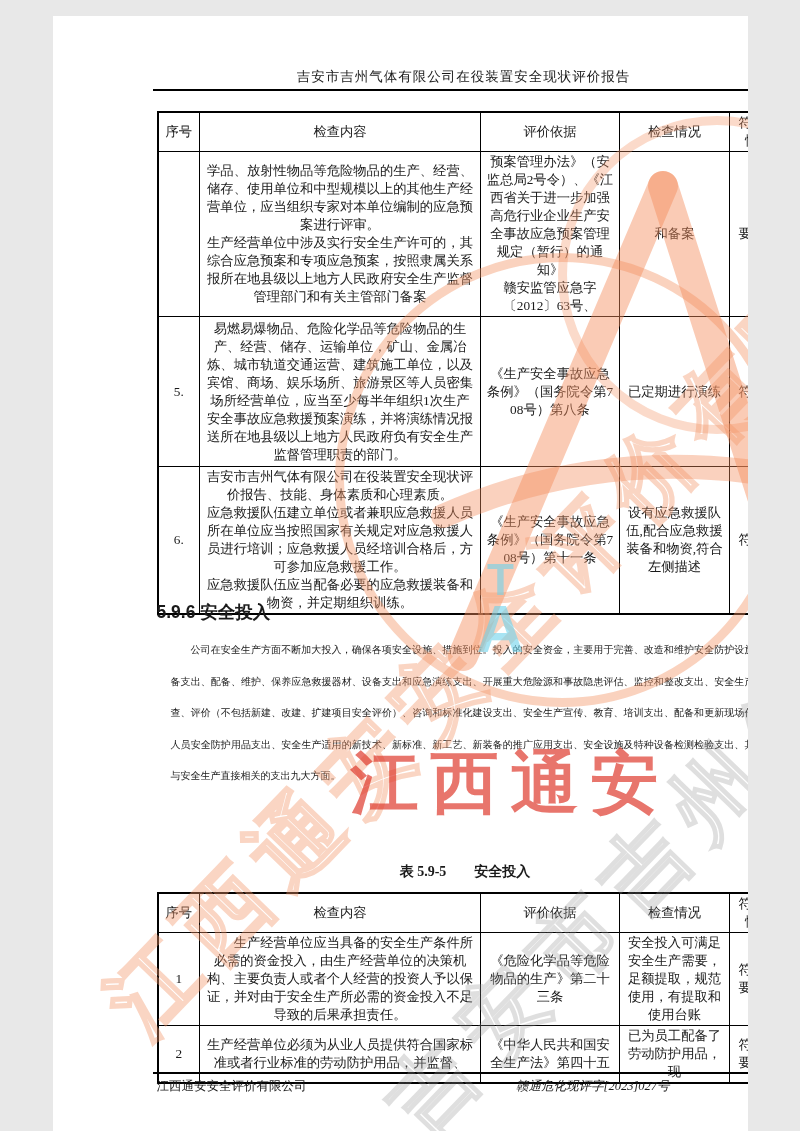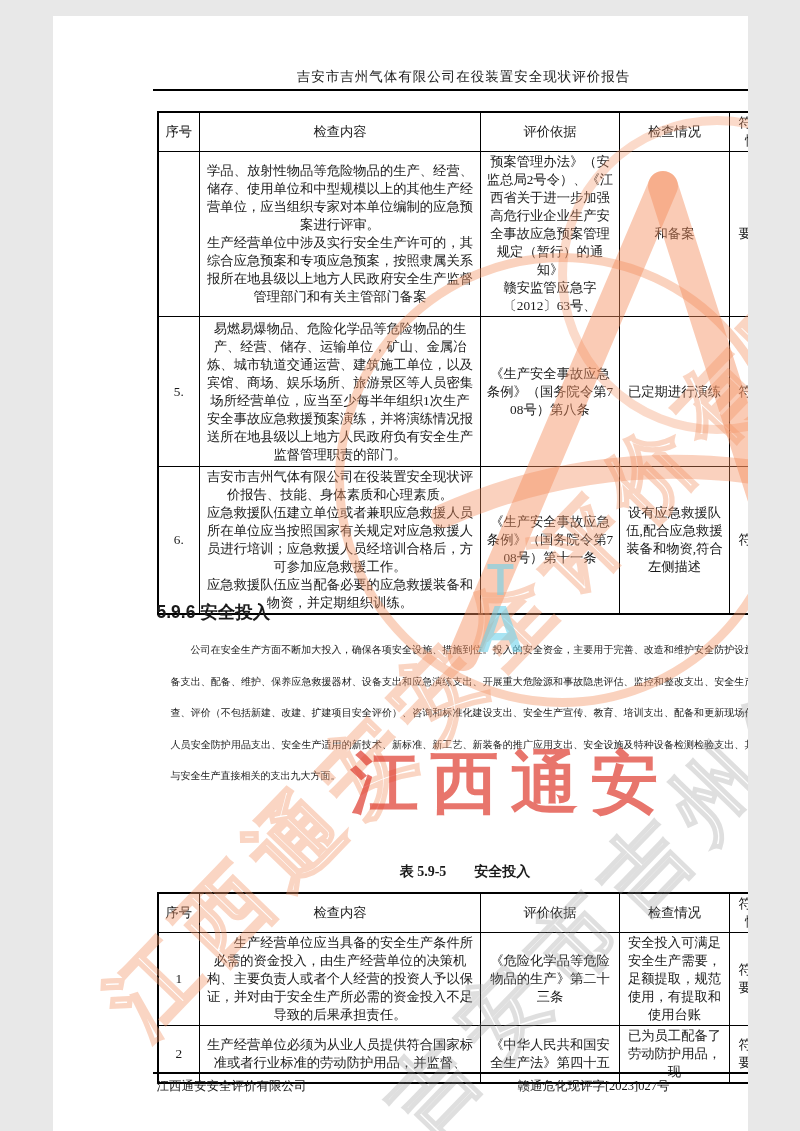--- a/index.html
+++ b/index.html
@@ -29,21 +29,21 @@
   
   .sec-heading{position:absolute;left:104px;top:584px;
     font-family:"Liberation Sans","DejaVu Sans",sans-serif;font-weight:700;font-size:17.5px;}
   .sec-paragraph{position:absolute;left:118px;top:618px;width:594px;
     font-size:10px;line-height:31.6px;text-align:justify;text-indent:2em;word-break:break-all;}
   .tbl-caption{position:absolute;left:104px;top:847px;width:617px;text-align:center;font-size:14px;font-weight:bold;}
   
   .page-number{position:absolute;left:0;top:1039px;width:800px;text-align:center;font-size:12px;}
   .footer-rule{position:absolute;left:100px;top:1056px;width:622px;height:1.5px;background:#000;}
   .footer-left{position:absolute;left:104px;top:1062px;font-size:12.5px;}
-  .footer-right{position:absolute;right:78px;top:1062px;font-size:12.5px;}
+  .footer-right{position:absolute;right:78px;top:1062px;font-size:12.5px;font-style:italic;}
   
   .wm{position:absolute;inset:0;pointer-events:none;z-index:5;}
   .wm *{pointer-events:none;}
   .wm-ring1{position:absolute;left:282px;top:237px;width:436px;height:436px;border-radius:50%;
     border:9px solid rgba(244,148,100,0.42);}
   .wm-ring2{position:absolute;left:505px;top:100px;width:300px;height:300px;border-radius:50%;
     border:9px solid rgba(244,148,100,0.34);}
   .wm-logo{position:absolute;left:350px;top:140px;}
   .wm-diag{position:absolute;white-space:nowrap;font-family:"Liberation Sans","DejaVu Sans",sans-serif;
     font-weight:700;transform-origin:0 0;color:transparent;}

